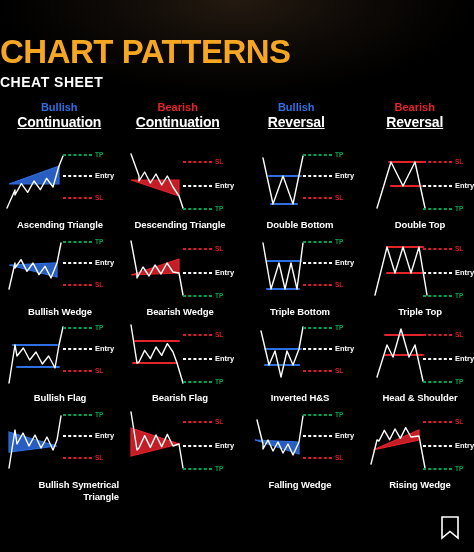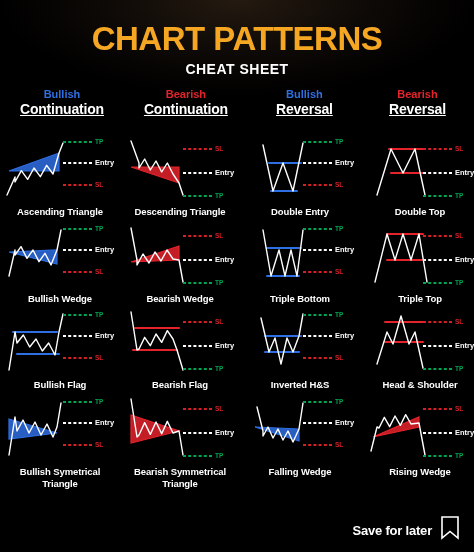--- a/index.html
+++ b/index.html
@@ -10,44 +10,44 @@
     position:relative;
   }
   .page{
     position:absolute;inset:0;
     background:
       radial-gradient(ellipse 300px 120px at 50% 0%, #241a10 0%, #0d0906 45%, #000 80%),
       radial-gradient(ellipse 260px 160px at 12% 62%, #140a0a 0%, #000 70%),
       radial-gradient(ellipse 260px 160px at 82% 40%, #0a0a14 0%, #000 70%),
       #000;
   }
-  .header{padding-top:22px;text-align:center;}
+  .header{padding-top:35px;}
   .title{
     font-size:33px;font-weight:bold;letter-spacing:-0.5px;
     color:#f5a623;line-height:1;
     font-family:"Liberation Sans", sans-serif;
   }
   .subtitle{
     font-size:14px;font-weight:bold;color:#ffffff;
     margin-top:7px;letter-spacing:0.5px;line-height:1;
   }
   .grid{
     display:grid;grid-template-columns:repeat(4,1fr);
     margin-top:12px;
   }
-  .colhead{text-align:center;padding:0 20px;}
+  .colhead{text-align:center;padding:0 14px;}
   .colhead .bias{font-size:11px;font-weight:bold;line-height:1.2;}
   .colhead .bias.bullish{color:#2f6fe4;}
   .colhead .bias.bearish{color:#e5232b;}
   .colhead .kind{font-size:14px;font-weight:bold;color:#fff;line-height:1.25;letter-spacing:-0.2px;text-decoration:underline;}
   .cell{padding:2px 1px 0;display:flex;flex-direction:column;align-items:center;}
   .cell svg{display:block;}
   .pname{
     font-size:9.5px;font-weight:bold;color:#ffffff;
-    text-align:center;line-height:1.25;margin-top:1px;
+    text-align:right;line-height:1.25;margin-top:1px;
     letter-spacing:-0.1px;
   }
   .footer{
     position:absolute;left:0;right:0;bottom:8px;
     display:flex;align-items:center;justify-content:flex-end;
     padding-right:14px;gap:8px;
   }
   .savetxt{font-size:13px;font-weight:bold;color:#fff;letter-spacing:-0.2px;}
 </style>
 </head>
@@ -117,21 +117,21 @@
             <line x1="30" y1="58" x2="56" y2="58" stroke="#2f6fe4" stroke-width="2" stroke-linecap="round"></line>
             <polyline points="22,12 32,58 42,30 52,58 62,10" fill="none" stroke="#ffffff" stroke-width="1.4" stroke-linejoin="round" stroke-linecap="round"></polyline>
             <line x1="62" y1="9" x2="92" y2="9" stroke="#00a651" stroke-width="1.8" stroke-dasharray="3,2.2" stroke-linecap="butt"></line>
             <text x="94" y="9" fill="#00a651" font-size="6.5" font-family="&quot;Liberation Sans&quot;, sans-serif" font-weight="bold" dominant-baseline="middle">TP</text>
             <line x1="62" y1="30" x2="92" y2="30" stroke="#ffffff" stroke-width="1.8" stroke-dasharray="3,2.2" stroke-linecap="butt"></line>
             <text x="94" y="30" fill="#ffffff" font-size="7.5" font-family="&quot;Liberation Sans&quot;, sans-serif" font-weight="bold" dominant-baseline="middle">Entry</text>
             <line x1="62" y1="52" x2="92" y2="52" stroke="#d81f26" stroke-width="1.8" stroke-dasharray="3,2.2" stroke-linecap="butt"></line>
             <text x="94" y="52" fill="#d81f26" font-size="6.5" font-family="&quot;Liberation Sans&quot;, sans-serif" font-weight="bold" dominant-baseline="middle">SL</text>
           </svg>
         </div>
-        <div class="pname">Double Entry</div>
+        <div class="pname">Double Bottom</div>
       </div>
       <div class="cell">
         <div>
           <svg width="118" height="72" viewBox="0 0 118 72">
             <line x1="28" y1="16" x2="62" y2="16" stroke="#e5232b" stroke-width="2" stroke-linecap="round"></line>
             <line x1="30" y1="40" x2="62" y2="40" stroke="#e5232b" stroke-width="2" stroke-linecap="round"></line>
             <polyline points="16,62 30,16 42,40 54,16 64,62" fill="none" stroke="#ffffff" stroke-width="1.4" stroke-linejoin="round" stroke-linecap="round"></polyline>
             <line x1="62" y1="63" x2="92" y2="63" stroke="#00a651" stroke-width="1.8" stroke-dasharray="3,2.2" stroke-linecap="butt"></line>
             <text x="94" y="63" fill="#00a651" font-size="6.5" font-family="&quot;Liberation Sans&quot;, sans-serif" font-weight="bold" dominant-baseline="middle">TP</text>
             <line x1="62" y1="40" x2="92" y2="40" stroke="#ffffff" stroke-width="1.8" stroke-dasharray="3,2.2" stroke-linecap="butt"></line>
@@ -289,21 +289,20 @@
             <polygon points="10,22 58,38 10,50" fill="#e5232b" fill-opacity="0.85" stroke="#e5232b" stroke-width="1.2"></polygon>
             <polyline points="10,6 16,44 18,42 23.666666666666664,29.666666666666664 29.333333333333332,41.333333333333336 35,29 40.666666666666664,40.666666666666664 46.333333333333336,28.333333333333336 52,40 58,38 62,62" fill="none" stroke="#ffffff" stroke-width="1.4" stroke-linejoin="round" stroke-linecap="round"></polyline>
             <line x1="62" y1="63" x2="92" y2="63" stroke="#00a651" stroke-width="1.8" stroke-dasharray="3,2.2" stroke-linecap="butt"></line>
             <text x="94" y="63" fill="#00a651" font-size="6.5" font-family="&quot;Liberation Sans&quot;, sans-serif" font-weight="bold" dominant-baseline="middle">TP</text>
             <line x1="62" y1="40" x2="92" y2="40" stroke="#ffffff" stroke-width="1.8" stroke-dasharray="3,2.2" stroke-linecap="butt"></line>
             <text x="94" y="40" fill="#ffffff" font-size="7.5" font-family="&quot;Liberation Sans&quot;, sans-serif" font-weight="bold" dominant-baseline="middle">Entry</text>
             <line x1="62" y1="16" x2="92" y2="16" stroke="#d81f26" stroke-width="1.8" stroke-dasharray="3,2.2" stroke-linecap="butt"></line>
             <text x="94" y="16" fill="#d81f26" font-size="6.5" font-family="&quot;Liberation Sans&quot;, sans-serif" font-weight="bold" dominant-baseline="middle">SL</text>
           </svg>
         </div>
-        <div class="pname">Bearish Symmetrical Triangle</div>
       </div>
       <div class="cell">
         <div>
           <svg width="118" height="72" viewBox="0 0 118 72">
             <polygon points="14,34 58,48 58,36" fill="#2f6fe4" fill-opacity="0.85" stroke="#2f6fe4" stroke-width="1.2"></polygon>
             <polyline points="16,14 22,38 22,43 27,34 32,45 37,36 42,47 47,38 52,49 58,36 62,10" fill="none" stroke="#ffffff" stroke-width="1.4" stroke-linejoin="round" stroke-linecap="round"></polyline>
             <line x1="62" y1="9" x2="92" y2="9" stroke="#00a651" stroke-width="1.8" stroke-dasharray="3,2.2" stroke-linecap="butt"></line>
             <text x="94" y="9" fill="#00a651" font-size="6.5" font-family="&quot;Liberation Sans&quot;, sans-serif" font-weight="bold" dominant-baseline="middle">TP</text>
             <line x1="62" y1="30" x2="92" y2="30" stroke="#ffffff" stroke-width="1.8" stroke-dasharray="3,2.2" stroke-linecap="butt"></line>
             <text x="94" y="30" fill="#ffffff" font-size="7.5" font-family="&quot;Liberation Sans&quot;, sans-serif" font-weight="bold" dominant-baseline="middle">Entry</text>
@@ -324,21 +323,20 @@
             <text x="94" y="40" fill="#ffffff" font-size="7.5" font-family="&quot;Liberation Sans&quot;, sans-serif" font-weight="bold" dominant-baseline="middle">Entry</text>
             <line x1="62" y1="16" x2="92" y2="16" stroke="#d81f26" stroke-width="1.8" stroke-dasharray="3,2.2" stroke-linecap="butt"></line>
             <text x="94" y="16" fill="#d81f26" font-size="6.5" font-family="&quot;Liberation Sans&quot;, sans-serif" font-weight="bold" dominant-baseline="middle">SL</text>
           </svg>
         </div>
         <div class="pname">Rising Wedge</div>
       </div>
     </div>
 
   <div class="footer">
-    <span class="savetxt">Save for later</span>
     <span>
       <svg width="20" height="24" viewBox="0 0 20 24">
         <path d="M2 1 H18 V22 L10 15.5 L2 22 Z" fill="none" stroke="#ffffff" stroke-width="1.6" stroke-linejoin="miter"></path>
       </svg>
     </span>
   </div>
 
 </div>
 
 </body></html>

